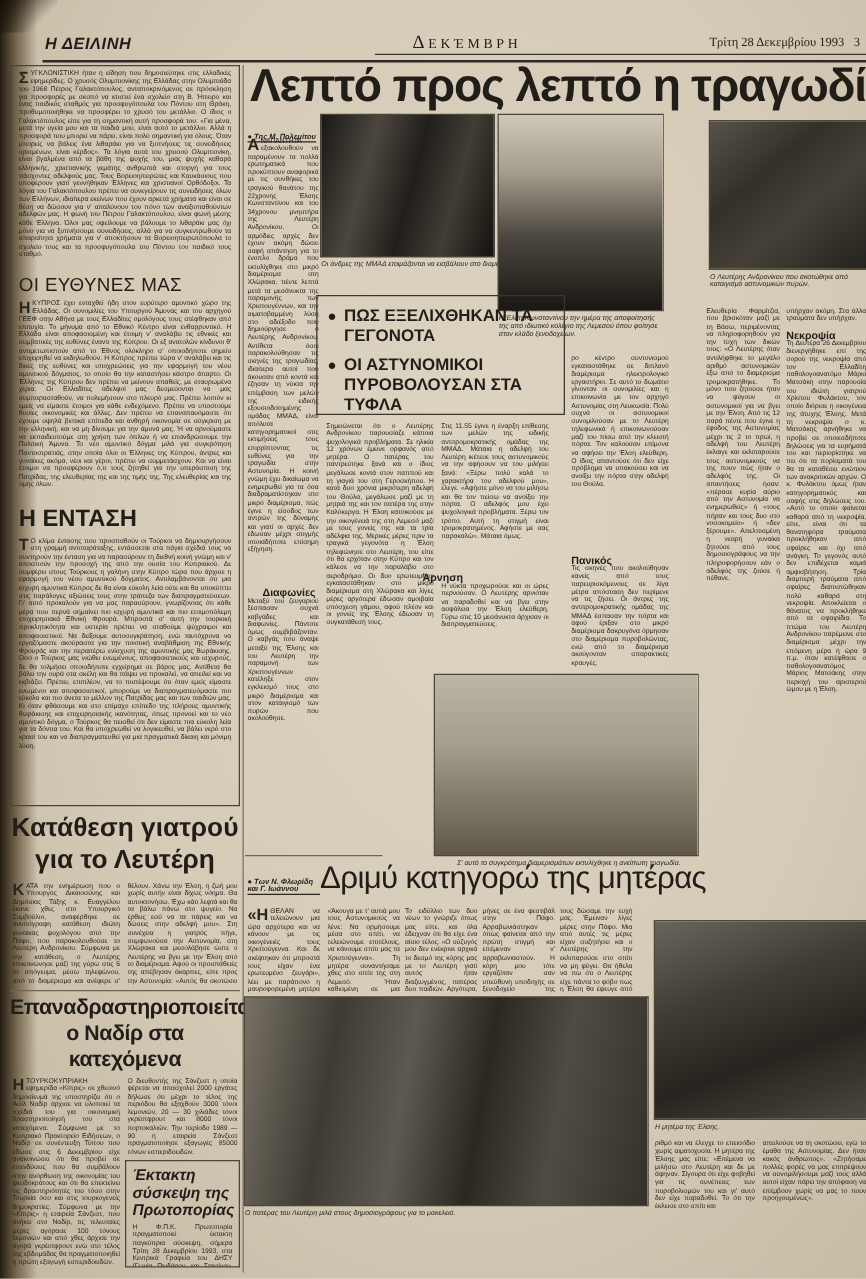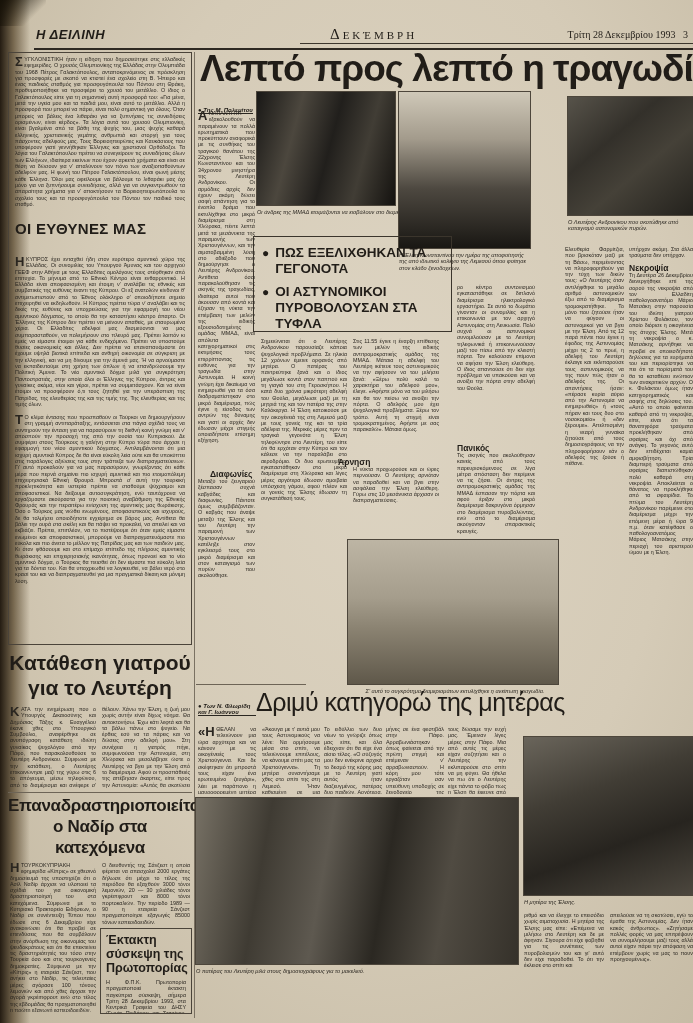--- a/index.html
+++ b/index.html
@@ -14,28 +14,28 @@
   
   .masthead{left:36px;top:27px;font-size:13px;font-weight:bold;font-style:italic;letter-spacing:.5px;}
   .section-title{left:330px;top:26px;font-family:"Liberation Serif",serif;font-size:15px;letter-spacing:3px;font-variant:small-caps;}
   .section-rule-thin{left:300px;top:43px;width:393px;height:0;border-top:1px solid #3c362c;}
   .header-rule{left:34px;top:48px;width:659px;height:0;border-top:2px solid #2e2922;}
   .dateline{left:0;top:29px;width:688px;text-align:right;font-family:"Liberation Serif",serif;font-size:10px;}
   .vrule{width:0;border-left:1px solid #7a7162;}
   
   .leftbox{left:8px;top:52px;width:184px;height:593px;border:1px solid #4b443a;box-sizing:border-box;padding:3px 6px;overflow:hidden;}
   .lc-title{font-size:15px;font-weight:bold;letter-spacing:.3px;margin:1px 0 3px 0;}
-  .lc-head{font-size:15px;font-weight:bold;margin:6px 0 19px 0;letter-spacing:.3px;}
+  .lc-head{font-size:15px;font-weight:normal;margin:6px 0 3px 0;letter-spacing:.3px;}
   .lc-head2{font-size:19px;font-weight:bold;margin:7px 0 3px 0;}
   .body-sm{font-size:5.4px;line-height:6.3px;text-align:justify;color:#2a2620;}
   .dropcap{float:left;font-size:13px;line-height:11px;font-weight:bold;margin:0 1.5px 0 0;}
   .doc-head{left:8px;top:650px;width:184px;text-align:center;font-size:21px;font-weight:bold;line-height:25px;}
   .nadir-head{left:8px;top:795px;width:184px;text-align:center;font-size:17px;font-weight:bold;line-height:21px;letter-spacing:-0.3px;}
   .proto-box{box-sizing:border-box;border:1px solid #4b443a;padding:4px 5px;}
-  .proto-title{font-size:12.5px;font-weight:bold;line-height:14px;margin-bottom:4px;}
+  .proto-title{font-size:12.5px;font-weight:bold;font-style:italic;line-height:14px;margin-bottom:4px;}
   
   .headline{left:200px;top:48px;width:493px;font-size:37px;font-weight:bold;letter-spacing:-1px;white-space:nowrap;}
   .byline{font-size:6px;font-weight:bold;font-style:italic;border-bottom:0.5px solid #2a2620;display:inline-block;margin-bottom:2px;}
   .photo{box-shadow:0 0 0 1px #4d463b;}
   .caption{font-size:5.6px;line-height:6.4px;font-style:italic;color:#2a2620;}
   .bullet-box{left:253px;top:236px;width:199px;height:96px;border:1px solid #3b352c;box-sizing:border-box;padding:8px 6px 4px 8px;}
   .bullet-item{font-size:13.5px;font-weight:bold;line-height:16px;margin-bottom:7px;display:flex;}
   .bullet-dot{font-size:12px;margin-right:6px;}
   .subhead{font-size:8.5px;font-weight:bold;margin:3px 0 2px 0;}
   .col{overflow:hidden;}
@@ -59,20 +59,21 @@
 <div class="abs vrule" style="left:194px;top:52px;height:966px;"></div>
 
 <div class="abs leftbox">
   <div class="body-sm" style="height:158px;overflow:hidden;">
     <span class="dropcap">Σ</span><span>ΥΓΚΛΟΝΙΣΤΙΚΗ ήταν η είδηση που δημοσιεύτηκε στις ελλαδικές εφημερίδες. Ο χρυσός Ολυμπιονίκης της Ελλάδας στην Ολυμπιάδα του 1968 Πέτρος Γαλακτόπουλος, ανταποκρινόμενος σε πρόσκληση για προσφορές με σκοπό να κτιστεί ένα σχολείο στη Β. Ήπειρο και ένας παιδικός σταθμός για προσφυγόπουλα του Πόντου στη Θράκη, προθυμοποιήθηκε να προσφέρει το χρυσό του μετάλλιο. Ο ίδιος ο Γαλακτόπουλος είπε για τη σημαντική αυτή προσφορά του: «Για μένα, μετά την υγεία μου και τα παιδιά μου, είναι αυτό το μετάλλιο. Αλλά η προσφορά που μπορεί να πάρει, είναι πολύ σημαντική για όλους. Όταν μπορείς να βάλεις ένα λιθαράκι για να ξυπνήσεις τις συνειδήσεις ορισμένων, είναι κέρδος». Τα λόγια αυτά του χρυσού Ολυμπιονίκη, είναι βγαλμένα από τα βάθη της ψυχής του, μιας ψυχής καθαρά ελληνικής, χριστιανικής γεμάτης ανθρωπιά και στοργή για τους πάσχοντες αδελφούς μας. Τους Βορειοηπειρώτες και Καυκάσιους που υποφέρουν γιατί γεννήθηκαν Έλληνες και χριστιανοί Ορθόδοξοι. Τα λόγια του Γαλακτόπουλου πρέπει να συνεγείρουν τις συνειδήσεις όλων των Ελλήνων, ιδιαίτερα εκείνων που έχουν αρκετά χρήματα και είναι σε θέση να δώσουν για ν' απαλύνουν τον πόνο των αναξιοπαθούντων αδελφών μας. Η φωνή του Πέτρου Γαλακτόπουλου, είναι φωνή μέσης κάθε Έλληνα. Όλοι μας οφείλουμε να βάλουμε το λιθαράκι μας όχι μόνο για να ξυπνήσουμε συνειδήσεις, αλλά για να συγκεντρωθούν τα απαραίτητα χρήματα για ν' αποκτήσουν τα Βορειοηπειρωτόπουλα το σχολείο τους και τα προσφυγόπουλα του Πόντου τον παιδικό τους σταθμό.</span>
   </div>
   <div class="lc-head">ΟΙ ΕΥΘΥΝΕΣ ΜΑΣ</div>
   <div class="body-sm" style="height:158px;overflow:hidden;">
     <span class="dropcap">Η</span><span>ΚΥΠΡΟΣ έχει ενταχθεί ήδη στον ευρύτερο αμυντικό χώρο της Ελλάδας. Οι συνομιλίες του Υπουργού Άμυνας και του αρχηγού ΓΕΕΦ στην Αθήνα με τους Ελλαδίτες ομολόγους τους στέφθηκαν από επιτυχία. Το μήνυμα από το Εθνικό Κέντρο είναι ενθαρρυντικό. Η Ελλάδα είναι αποφασισμένη και έτοιμη ν' αναλάβει τις εθνικές και συμβατικές της ευθύνες έναντι της Κύπρου. Οι εξ ανατολών κίνδυνοι θ' αντιμετωπιστούν από το Έθνος ολόκληρο σ' οποιοδήποτε σημείο επιχειρηθεί να εκδηλωθούν. Η Κύπρος πρέπει τώρα ν' αναλάβει και τις δικές της ευθύνες και υποχρεώσεις για την εφαρμογή του νέου αμυντικού δόγματος, το οποίο θα την καταστήσει κάστρο άπαρτο. Οι Έλληνες της Κύπρου δεν πρέπει να μείνουν απαθείς, με σταυρωμένα χέρια. Οι Ελλαδίτες αδελφοί μας δεσμεύονται να μας συμπαρασταθούν, να πολεμήσουν στο πλευρό μας. Πρέπει λοιπόν κι εμείς να είμαστε έτοιμοι για κάθε ενδεχόμενο. Πρέπει να υποστούμε θυσίες οικονομικές και άλλες. Δεν πρέπει να επαναπαυόμαστε ότι έχουμε υψηλά βιοτικά επίπεδα και ανθηρή οικονομία σε σύγκριση με την ελληνική, και να μη δίνουμε για την άμυνά μας. Ή να αρνούμαστε να εκπαιδευτούμε στη χρήση των όπλων ή να επανδρώσουμε την Πολιτική Άμυνα. Το νέο αμυντικό δόγμα μιλά για συγκρότηση Παντοστρατιάς, στην οποία όλοι οι Έλληνες της Κύπρου, άντρες και γυναίκες ακόμα, νέοι και γέροι, πρέπει να συμμετάσχουν. Και να είναι έτοιμοι να προσφέρουν ό,τι τους ζητηθεί για την υπεράσπιση της Πατρίδας, της ελευθερίας της και της τιμής της. Της ελευθερίας και της τιμής όλων.</span>
   </div>
+  <div class="lc-head2">Η ΕΝΤΑΣΗ</div>
   <div class="body-sm" style="height:182px;overflow:hidden;">
     <span class="dropcap">Τ</span><span>Ο κλίμα έντασης που προσπαθούν οι Τούρκοι να δημιουργήσουν στη γραμμή αντιπαράταξης, εντάσσεται στα πάγια σχέδιά τους να συντηρούν την ένταση για να παρασύρουν τη διεθνή κοινή γνώμη και ν' αποσπούν την προσοχή της από την ουσία του Κυπριακού. Δε συμφέρει στους Τούρκους η γαλήνη στην Κύπρο τώρα που άρχισε η εφαρμογή του νέου αμυντικού δόγματος. Αντιλαμβάνονται ότι μια ισχυρή αμυντικά Κύπρος δε θα είναι εύκολη λεία ούτε και θα υποκύπτει στις παράλογες αξιώσεις τους στην τράπεζα των διαπραγματεύσεων. Γι' αυτό προκαλούν για να μας παρασύρουν, γνωρίζοντας ότι κάθε μέρα που περνά σημαίνει πιο ισχυρή αμυντικά και πιο ετοιμοπόλεμη επιχειρησιακά Εθνική Φρουρά. Μπροστά σ' αυτή την τουρκική προκλητικότητα και υστερία πρέπει να σταθούμε ψύχραιμοι και αποφασιστικοί. Να δείξουμε αυτοσυγκράτηση, ενώ ταυτόχρονα να εργαζόμαστε ακούραστα για την ποιοτική αναβάθμιση της Εθνικής Φρουράς και την περαιτέρω ενίσχυση της αμυντικής μας θωράκισης. Όσο ο Τούρκος μας νιώθει ενωμένους, αποφασιστικούς και ισχυρούς, δε θα τολμήσει οποιοδήποτε εγχείρημα σε βάρος μας. Αντίθετα θα βάλει την ουρά στα σκέλη και θα πάψει να προκαλεί, να απειλεί και να εκβιάζει. Πρέπει, επιπλέον, να το πιστέψουμε ότι όταν εμείς είμαστε ενωμένοι και αποφασιστικοί, μπορούμε να διαπραγματευόμαστε πιο εύκολα και πιο άνετα το μέλλον της Πατρίδας μας και των παιδιών μας. Κι όταν φθάσουμε και στο επίμαχο επίπεδο της πλήρους αμυντικής θωράκισης και επιχειρησιακής ικανότητας, όπως προνοεί και το νέο αμυντικό δόγμα, ο Τούρκος θα πεισθεί ότι δεν είμαστε πια εύκολη λεία για τα δόντια του. Και θα υποχρεωθεί να λογικευθεί, να βάλει νερό στο κρασί του και να διαπραγματευθεί για μια πραγματικά δίκαιη και μόνιμη λύση.</span>
   </div>
 </div>
 
 <div class="abs doc-head">Κατάθεση γιατρού για το Λευτέρη</div>
 <div class="abs col body-sm" style="left:10px;top:706px;width:86px;height:82px;">
   <span class="dropcap">Κ</span><span>ΑΤΑ την ενημέρωση που ο Υπουργός Δικαιοσύνης και Δημόσιας Τάξης κ. Ευαγγέλου έκανε χθες στο Υπουργικό Συμβούλιο, αναφέρθηκε σε ανυπόγραφη κατάθεση ιδιώτη γυναίκας ψυχολόγου από την Πάφο, που παρακολουθούσε το Λευτέρη Ανδρονίκου. Σύμφωνα με την κατάθεση, ο Λευτέρης επικοινώνησε μαζί της γύρω στις 6 το απόγευμα, μέσω τηλεφώνου, από το διαμέρισμα και ανέφερε σ' αυτή μεταξύ άλλων: «Επλακώθηκα με την Έλση, τζιαι εθάρρου της. Εν μι-</span>
 </div>
 <div class="abs col body-sm" style="left:102px;top:706px;width:88px;height:82px;">θέλουν. Χάνω την Έλση, η ζωή μου χωρίς αυτήν είναι δίχως νόημα. Θα αυτοκτονήσω. Έχω κάτι λεφτά και θα τα βάλω πάνω στο ψυγείο. Να έρθεις εσύ να τα πάρεις και να δώσεις στην αδελφή μου». Στη συνέχεια η γιατρός πήγε, συμφωνούσα την Αστυνομία, στη Χλώρακα και μεσολάβησε ώστε ο Λευτέρης να βγει με την Έλση από το διαμέρισμα. Αφού οι προσπάθειές της απέβησαν άκαρπες, είπε προς την Αστυνομία: «Αυτός θα σκοτώσει την κοπέλα και θα αυτοκτονήσει».</div>

